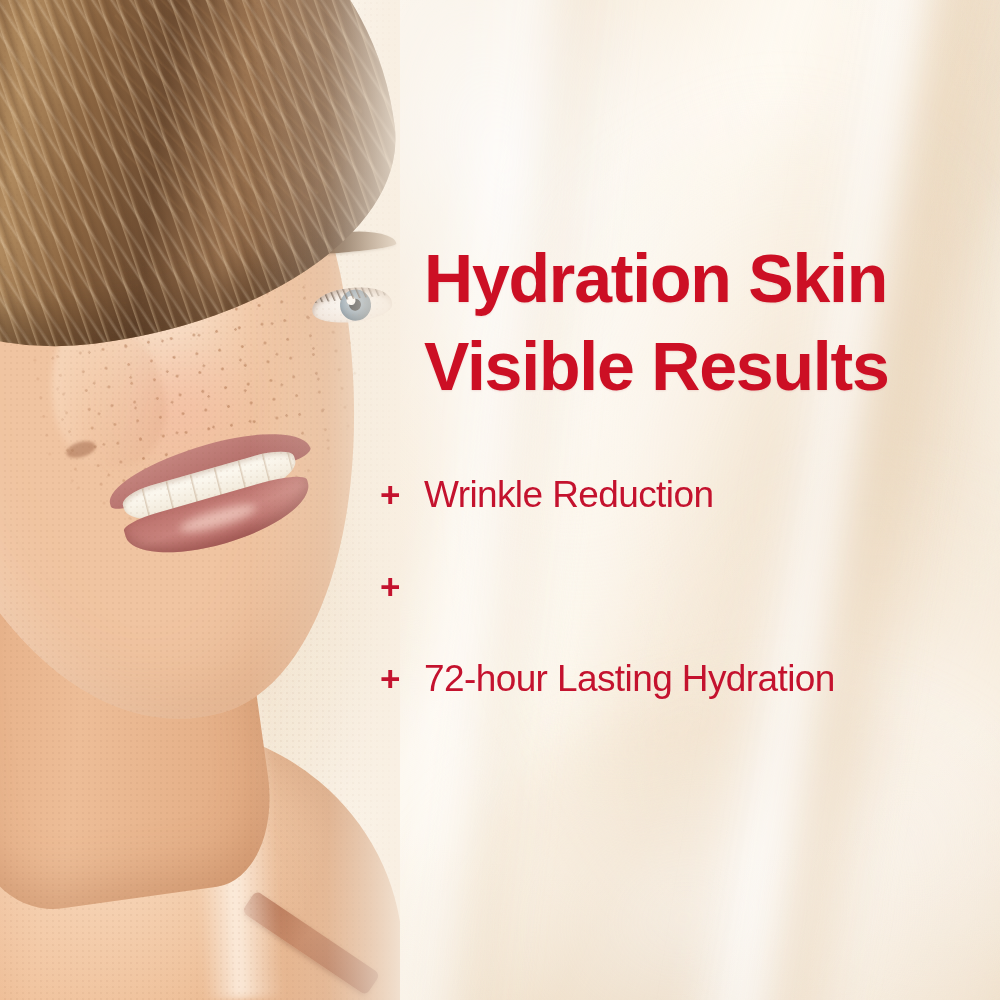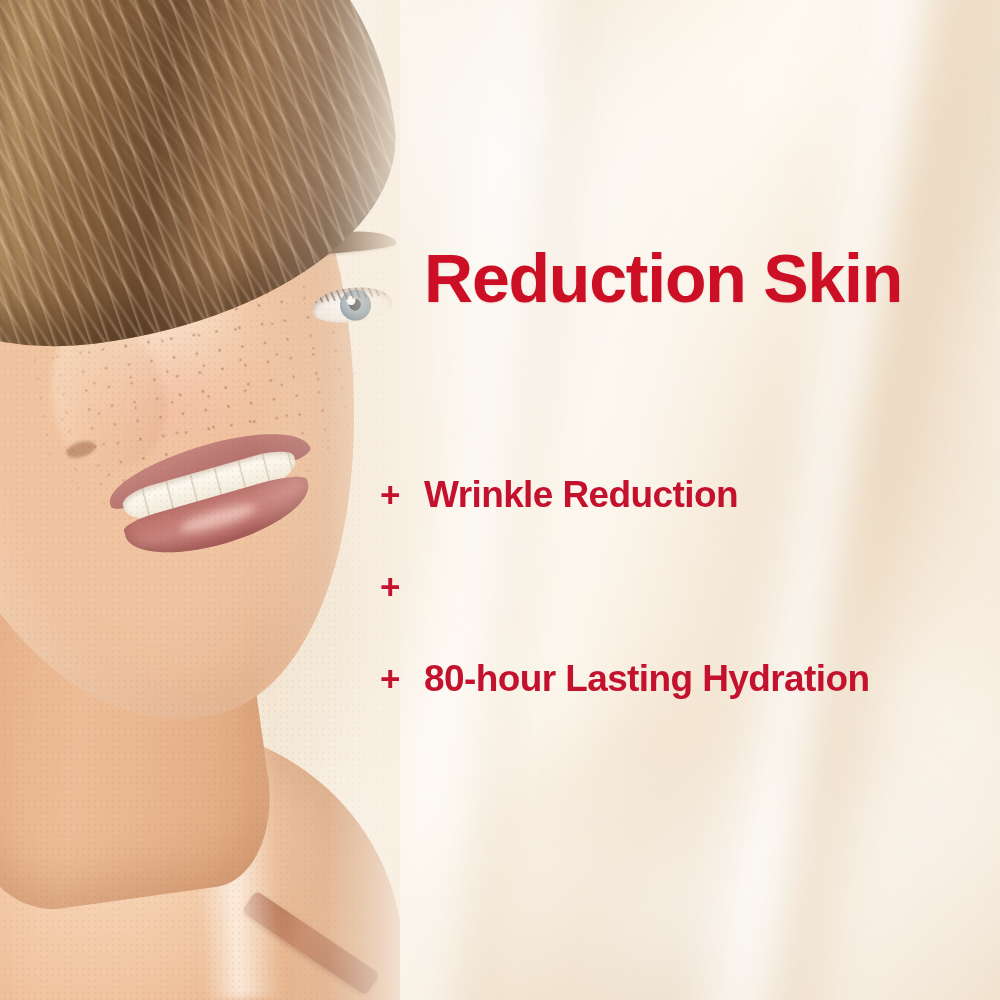--- a/index.html
+++ b/index.html
@@ -520,21 +520,21 @@
     width: 44px;
     text-align: left;
     font-size: 35px;
     font-weight: 700;
     line-height: 46px;
     color: #c4122e;
   }
   .benefit-label {
     flex: 1 1 auto;
     font-size: 37px;
-    font-weight: 700;
+    font-weight: 400;
     line-height: 46px;
     letter-spacing: -0.6px;
     color: #c4122e;
     max-width: 520px;
   }
 </style>
 </head>
 <body>
 
 <div class="banner">
@@ -593,34 +593,35 @@
     <div class="hair-strands"></div>
     <div class="hair-wisps"></div>
 
     <div class="skin-texture"></div>
     <div class="model-soft-edge"></div>
   </div>
 
   <div class="content">
 
     <h1 class="headline">
-      <span class="headline-line">Reduction Skin</span>
+      <span class="headline-line">Hydration Skin</span>
+      <span class="headline-line">Visible Results</span>
     </h1>
 
     <ul class="benefits" style="list-style:none;margin:0;padding:0;">
 
       <li class="benefit">
         <span class="benefit-plus">+</span>
         <span class="benefit-label">Wrinkle Reduction</span>
       </li>
 
       <li class="benefit">
         <span class="benefit-plus">+</span>
       </li>
 
       <li class="benefit">
         <span class="benefit-plus">+</span>
-        <span class="benefit-label">80-hour Lasting Hydration</span>
+        <span class="benefit-label">72-hour Lasting Hydration</span>
       </li>
 
     </ul>
   </div>
 </div>
 
 </body></html>

